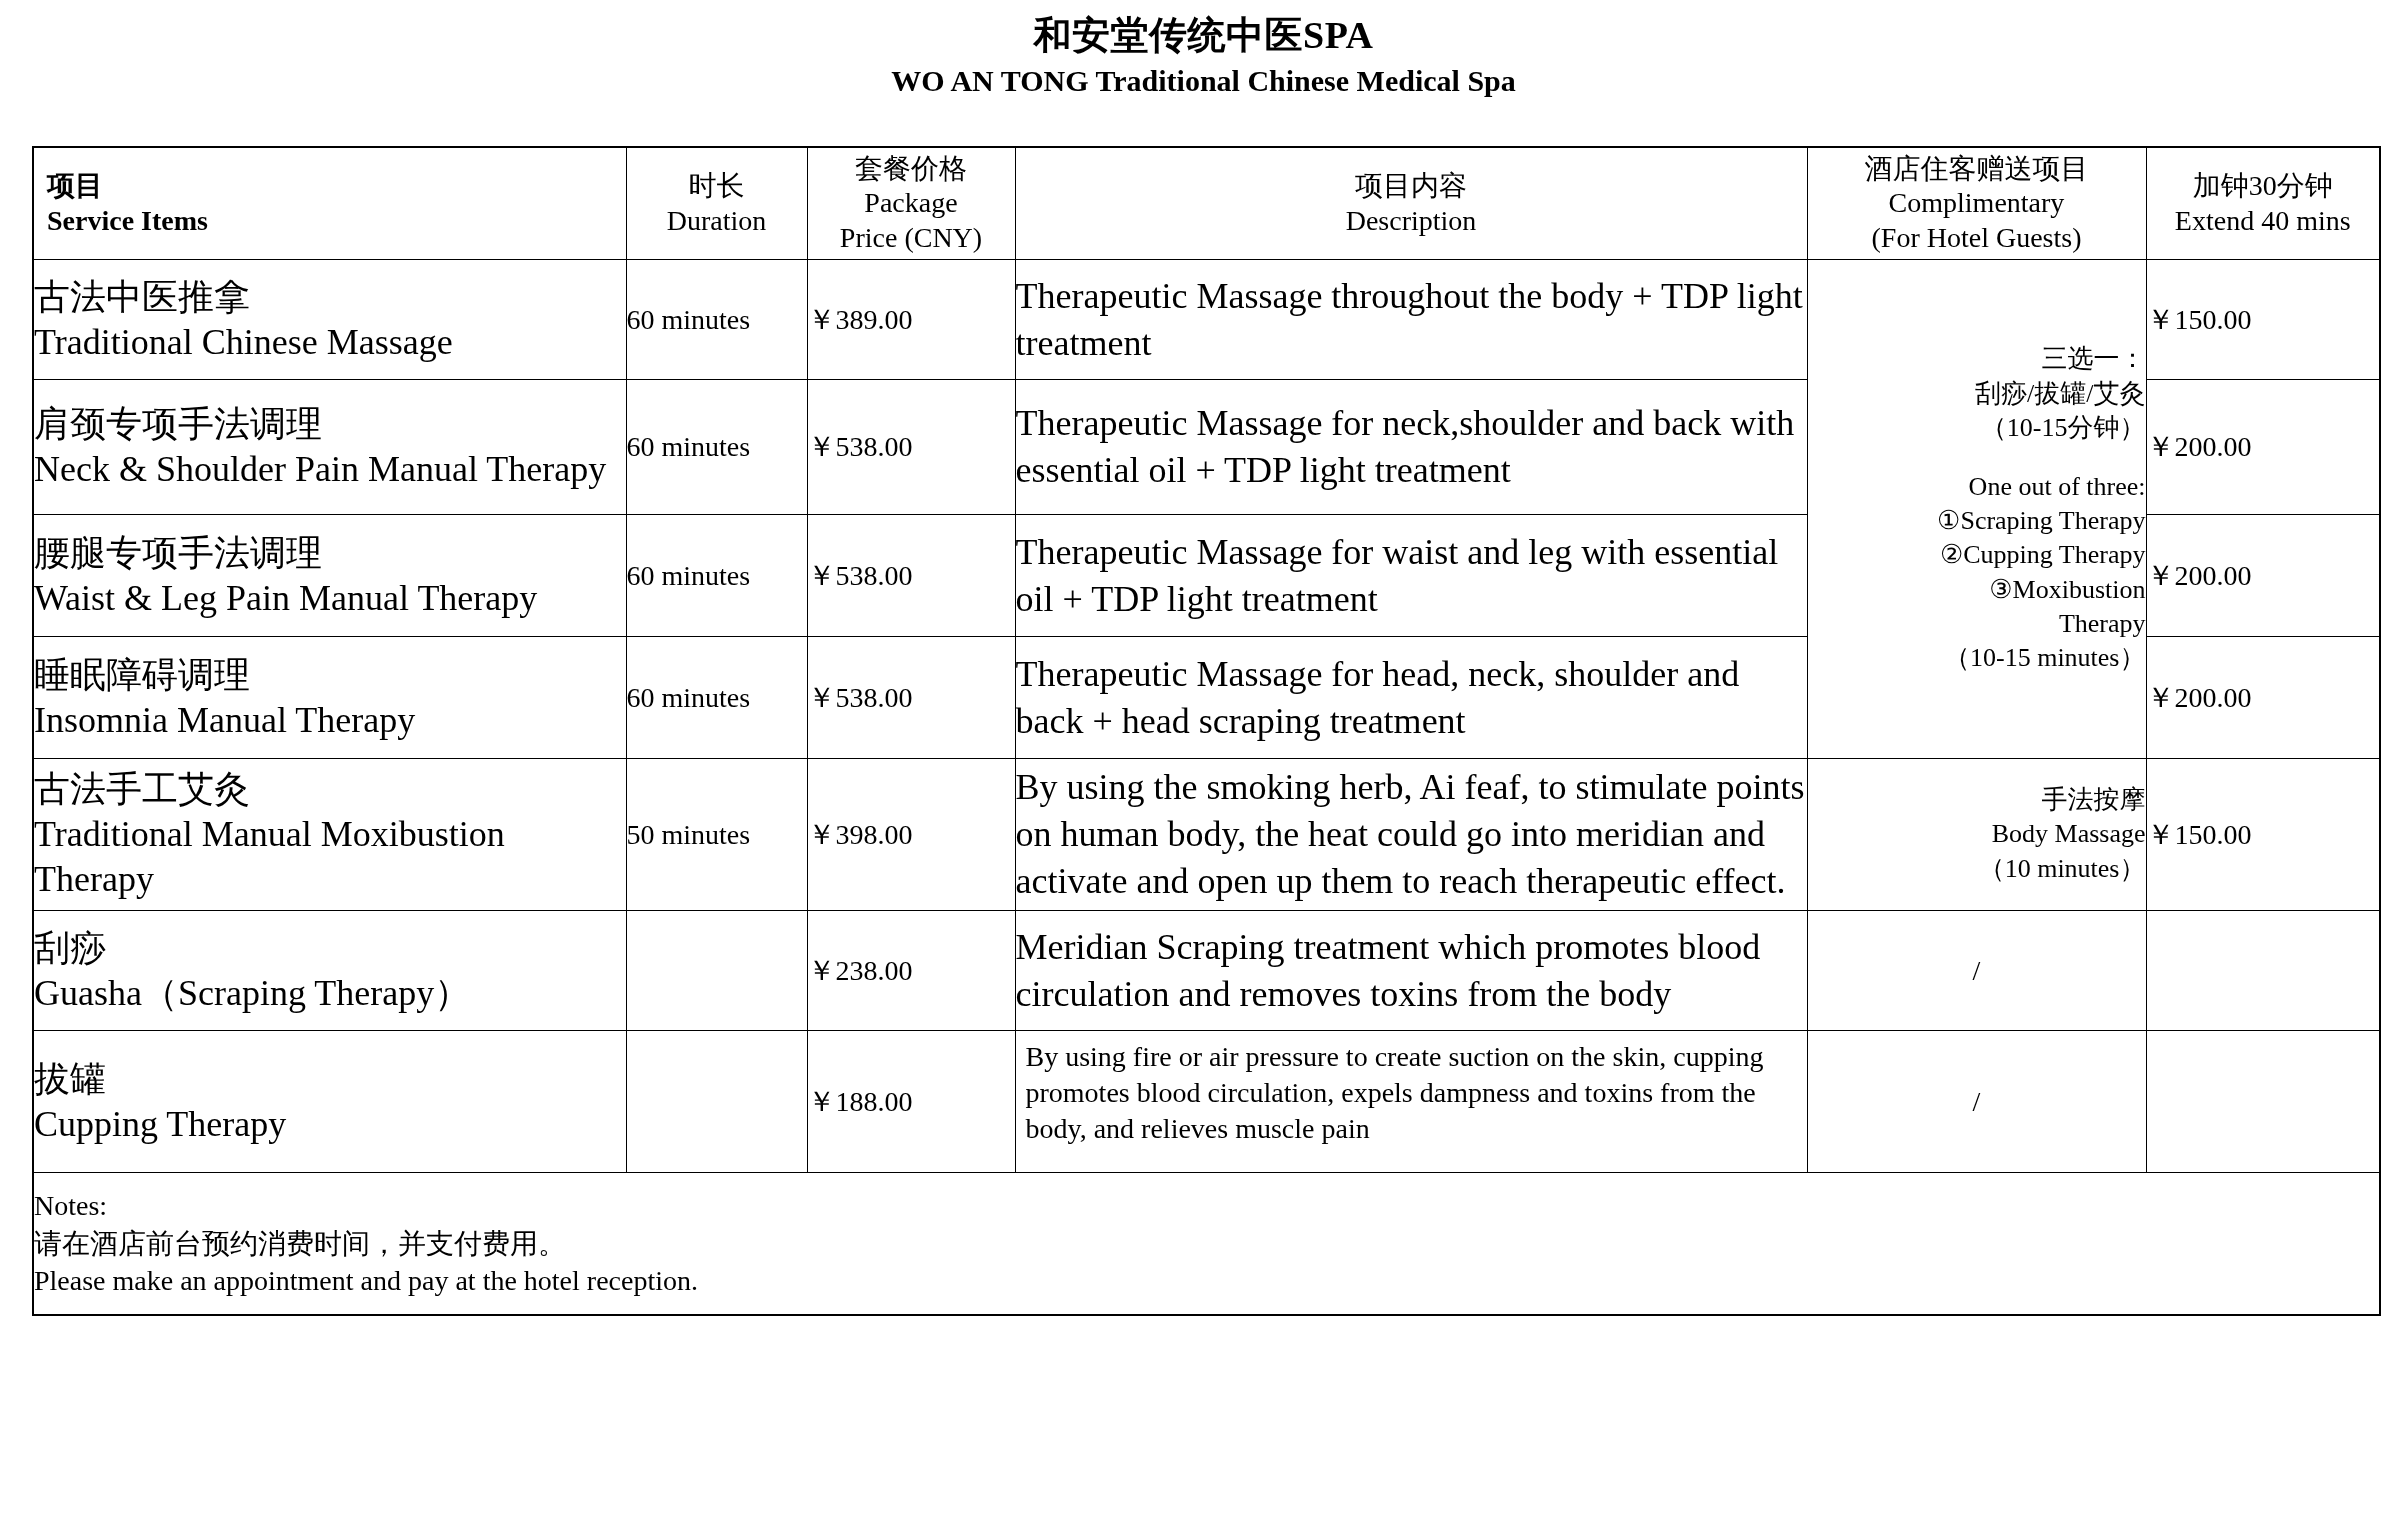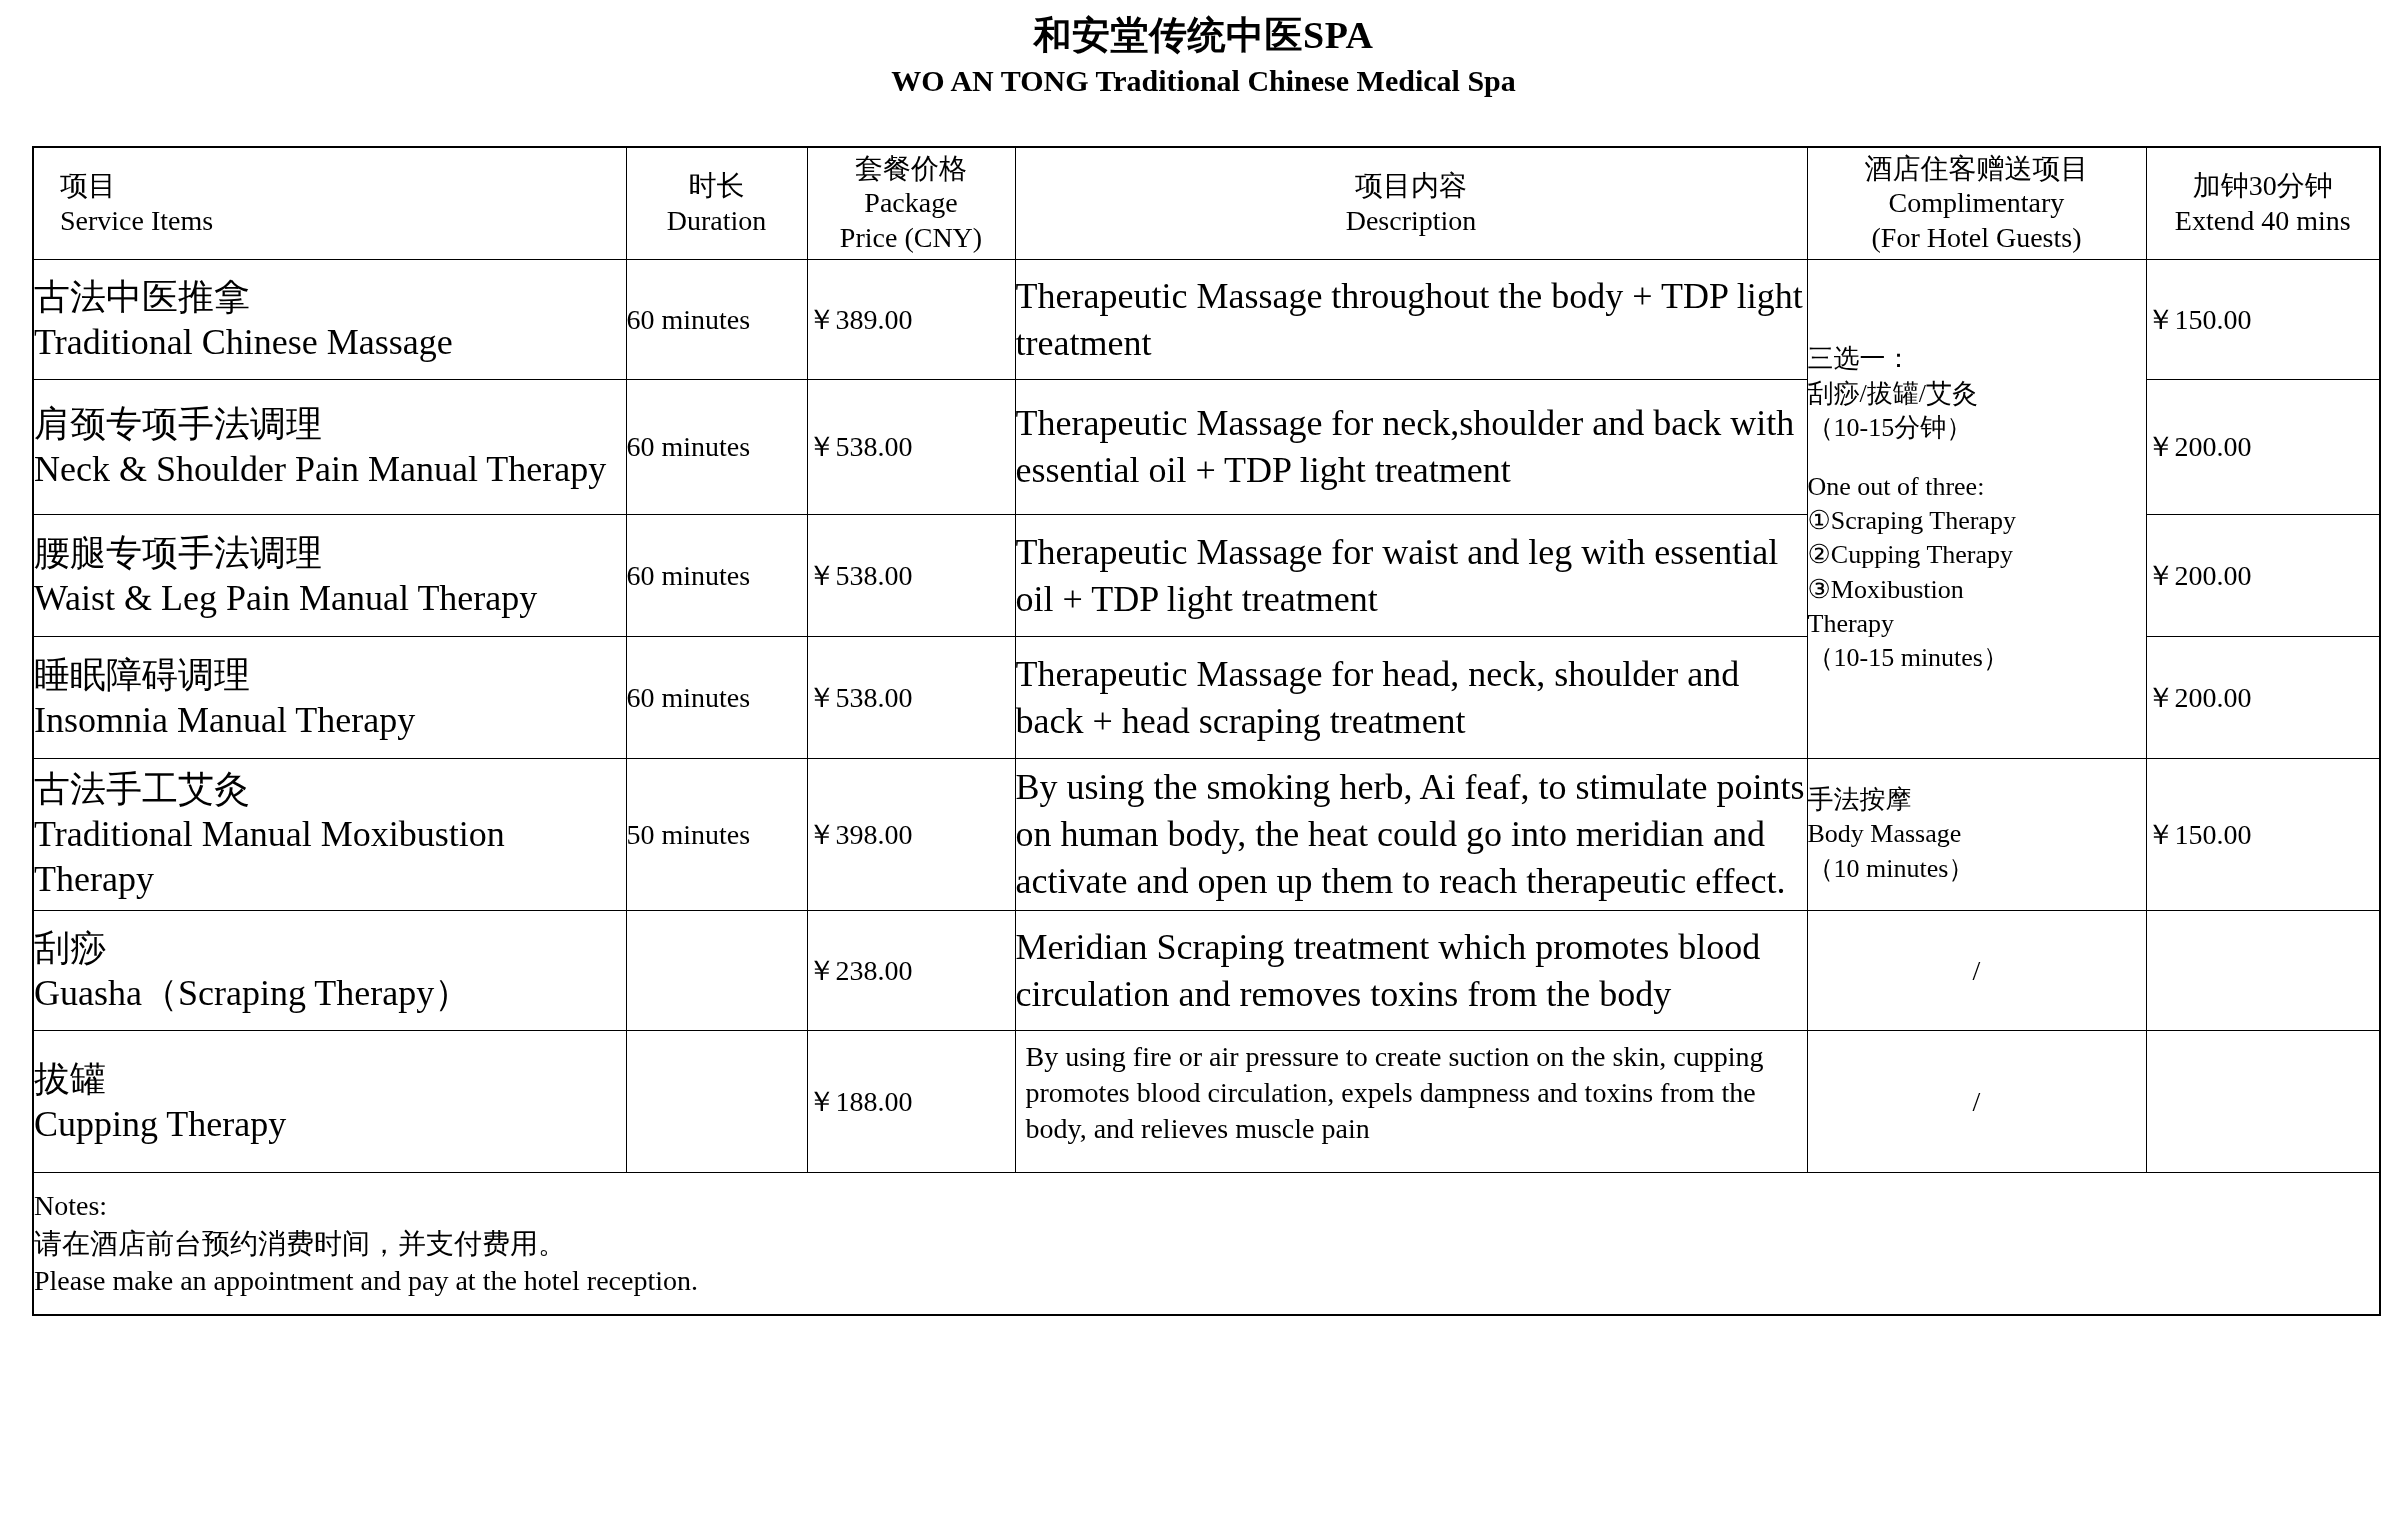--- a/index.html
+++ b/index.html
@@ -76,21 +76,22 @@
   
   .hdr {
     text-align: center;
     font-size: 28px;
     line-height: 1.22;
     height: 111px;
     padding: 5.6px 7.5px;
   }
   .hdr.left-al {
     text-align: left;
-    padding-left: 26px;
+    padding-left: 13px;
+    font-weight: bold;
   }
 
   
   .c-service {
     font-size: 36px;
     line-height: 1.25;
     text-align: left;
     padding: 9.4px 13px;
   }
   .c-center {
@@ -101,21 +102,21 @@
   .c-desc-cell {
     font-size: 36px;
     line-height: 1.3;
     text-align: left;
     padding: 7.5px 9.4px 7.5px 11.3px;
     vertical-align: top;
   }
   .c-comp-cell {
     font-size: 26px;
     line-height: 1.32;
-    text-align: left;
+    text-align: right;
     padding: 7.5px 5.6px;
     vertical-align: middle;
   }
   .c-slash {
     font-size: 28px;
     text-align: center;
   }
 
   .comp-gap { height: 24.5px; }
 

